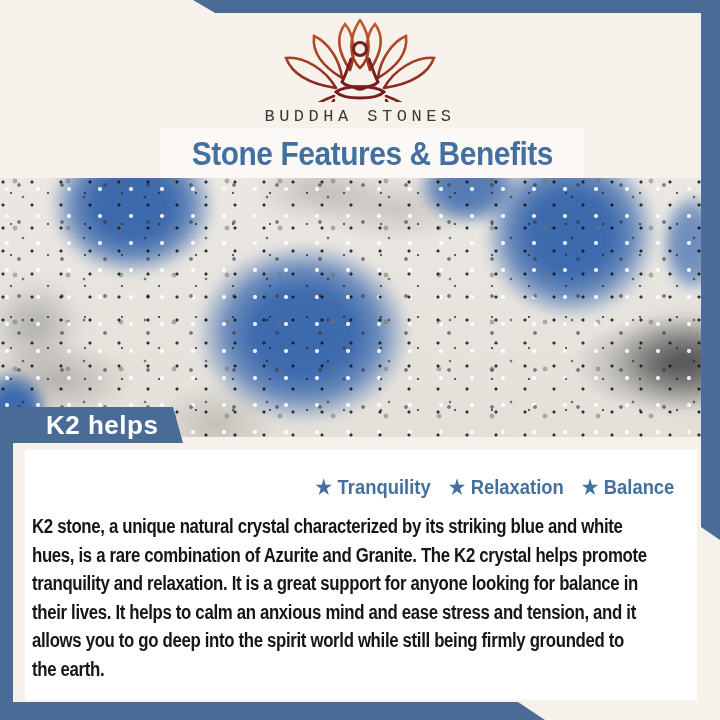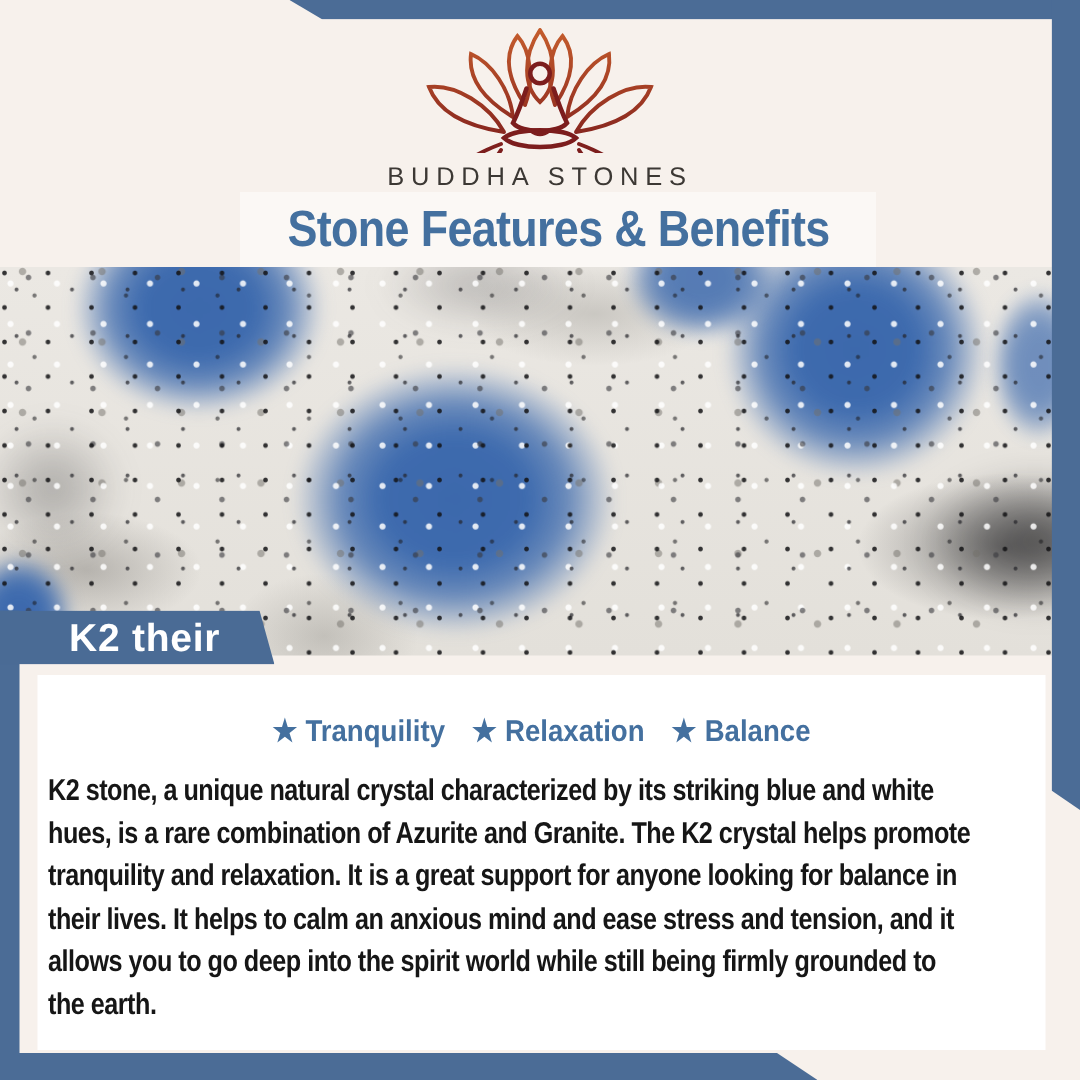--- a/index.html
+++ b/index.html
@@ -14,21 +14,21 @@
     clip-path:polygon(193px 0,720px 0,720px 13px,215px 13px);}
   .frame-right{right:0;top:0;width:19px;height:540px;
     clip-path:polygon(0 0,19px 0,19px 540px,0 527px);}
   .frame-left{left:0;top:407px;width:13px;height:313px;}
   .frame-bottom{left:0;top:702px;width:545px;height:18px;
     clip-path:polygon(0 0,518px 0,545px 18px,0 18px);}
   
   .brand{position:absolute;left:0;top:16px;width:720px;text-align:center;z-index:2;}
   .brand-name{
     display:block;margin-top:1px;
-    font-family:Liberation Sans, sans-serif;font-size:17px;letter-spacing:4.5px;
+    font-family:Liberation Mono, monospace;font-size:17px;letter-spacing:4.5px;
     color:#3c3834;
   }
   
   .header-box{
     position:absolute;left:160px;top:128px;width:424px;height:50px;z-index:2;
     background:#fbf8f5;display:flex;align-items:center;justify-content:center;
   }
   .header-title{
     font-size:34px;font-weight:bold;color:#44709f;white-space:nowrap;
     transform:scaleX(0.88);transform-origin:center;letter-spacing:-0.5px;
@@ -68,21 +68,21 @@
   }
   .k2-banner span{
     margin-left:46px;color:#ffffff;font-size:26px;font-weight:bold;letter-spacing:0.5px;
   }
   
   .card{
     position:absolute;left:25px;top:450px;width:672px;height:250px;z-index:4;
     background:#ffffff;
   }
   .benefits{
-    margin-top:25px;text-align:center;white-space:nowrap;
+    margin-top:25px;text-align:right;white-space:nowrap;
   }
   .benefits-inner{
     display:inline-block;transform:scaleX(0.92);transform-origin:center;
     font-size:20px;font-weight:bold;color:#44709f;
   }
   .benefit-item{margin:0 7px;}
   .benefit-star{margin-right:6px;}
   .desc{
     margin:13px 0 0 7px;
     transform:scaleX(0.84);transform-origin:left top;
@@ -140,21 +140,21 @@
     <div class="blob" style="left:468px;top:-45px;width:205px;height:200px;"></div>
     <div class="blob" style="left:-30px;top:185px;width:85px;height:95px;"></div>
     <div class="blob" style="left:408px;top:-40px;width:120px;height:95px;opacity:.85;"></div>
     <div class="blob" style="left:655px;top:5px;width:75px;height:120px;opacity:.7;"></div>
     <div class="darkpatch" style="left:595px;top:120px;width:190px;height:125px;background:radial-gradient(closest-side,rgba(22,22,25,0.6),transparent 80%);"></div>
     <div class="darkpatch" style="left:-25px;top:90px;width:120px;height:115px;background:radial-gradient(closest-side,rgba(60,60,62,0.35),transparent 80%);"></div>
     <div class="darkpatch" style="left:235px;top:-25px;width:170px;height:75px;background:radial-gradient(closest-side,rgba(70,70,74,0.3),transparent 80%);"></div>
   </div>
 
   <div class="k2-banner">
-    <span>K2 their</span>
+    <span>K2 helps</span>
   </div>
 
   <div class="card">
     <div class="benefits">
       <span class="benefits-inner">
         <span class="benefit-item"><span class="benefit-star">★</span><span>Tranquility</span></span>
         <span class="benefit-item"><span class="benefit-star">★</span><span>Relaxation</span></span>
         <span class="benefit-item"><span class="benefit-star">★</span><span>Balance</span></span>
       </span>
     </div>

